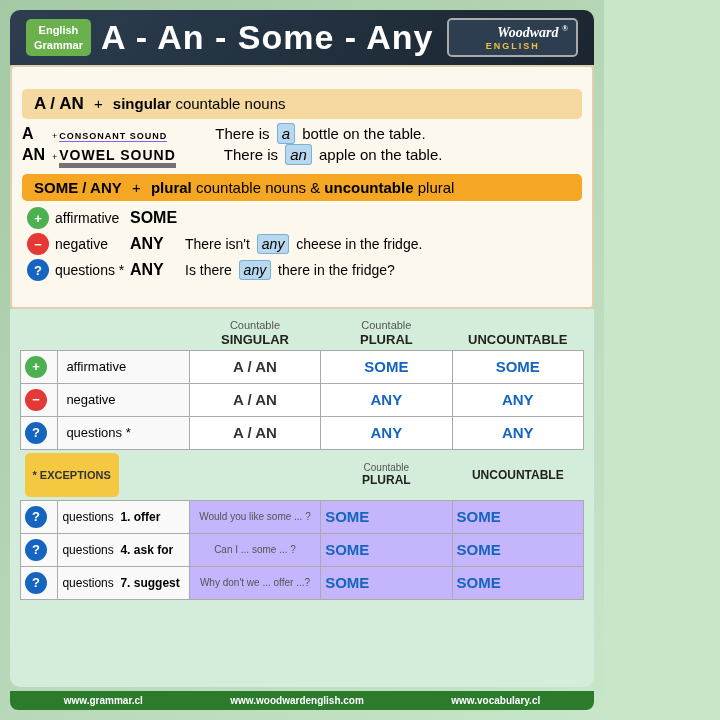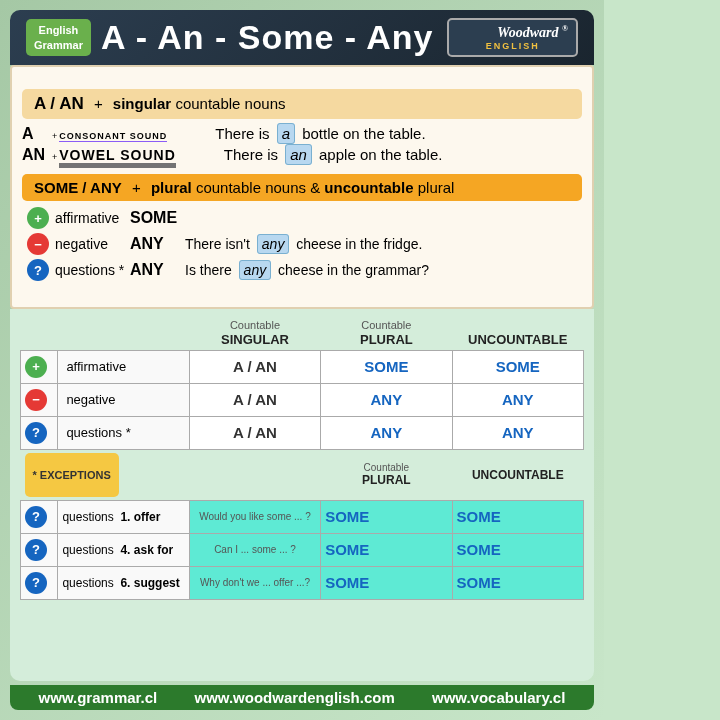--- a/index.html
+++ b/index.html
@@ -250,21 +250,21 @@
     .exceptions-sub-header .big {
       font-weight: 900;
       font-size: 12px;
       color: #222;
       display: block;
     }
 
     .exc-row td {
       border: 1px solid #aaa;
       padding: 5px 4px;
-      background: #5eead4;
+      background: #c4b5fd;
       vertical-align: middle;
     }
     .exc-row td.exc-type {
       text-align: left;
       font-size: 12px;
       background: #f9f9f9;
       margin-top: 14px;
     }
     .exc-row td.exc-small {
       font-size: 10px;
@@ -274,21 +274,21 @@
     .exc-row td.exc-badge-cell {
       background: #f9f9f9;
       text-align: center;
       width: 30px;
     }
 
     
     .footer {
       background: #2c7a2c;
       color: white;
-      font-size: 15px;
+      font-size: 10px;
       font-weight: bold;
       text-align: center;
       padding: 4px 10px;
       border-radius: 0 0 8px 8px;
       display: flex;
       justify-content: space-around;
       align-items: center;
       margin-top: 4px;
     }
 
@@ -381,21 +381,21 @@
         </span>
       </div>
 
       <div class="usage-row">
         <div class="badge badge-question">?</div>
         <span class="usage-type">questions *</span>
         <span class="usage-word">ANY</span>
         <span class="usage-example">
           <span>Is there</span>
           <span class="highlight-box" style="margin:0 3px;">any</span>
-          <span>cheese in the grammar?</span>
+          <span>there in the fridge?</span>
         </span>
       </div>
 
     </div>
   </div>
 
   <div class="table-section">
     <table class="main-table">
       <colgroup>
         <col style="width:30px">
@@ -528,21 +528,21 @@
             <span class="cell-value cell-some">SOME</span>
           </td>
         </tr>
 
         <tr class="exc-row">
           <td class="exc-badge-cell">
             <div class="badge badge-question">?</div>
           </td>
           <td class="exc-type">
             <span>questions</span>
-            &nbsp;<strong>6. suggest</strong>
+            &nbsp;<strong>7. suggest</strong>
           </td>
           <td class="exc-small">
             <span style="font-size:10px; color:#555;">Why don't we ... offer ...?</span>
           </td>
           <td>
             <span class="cell-value cell-some">SOME</span>
           </td>
           <td>
             <span class="cell-value cell-some">SOME</span>
           </td>

